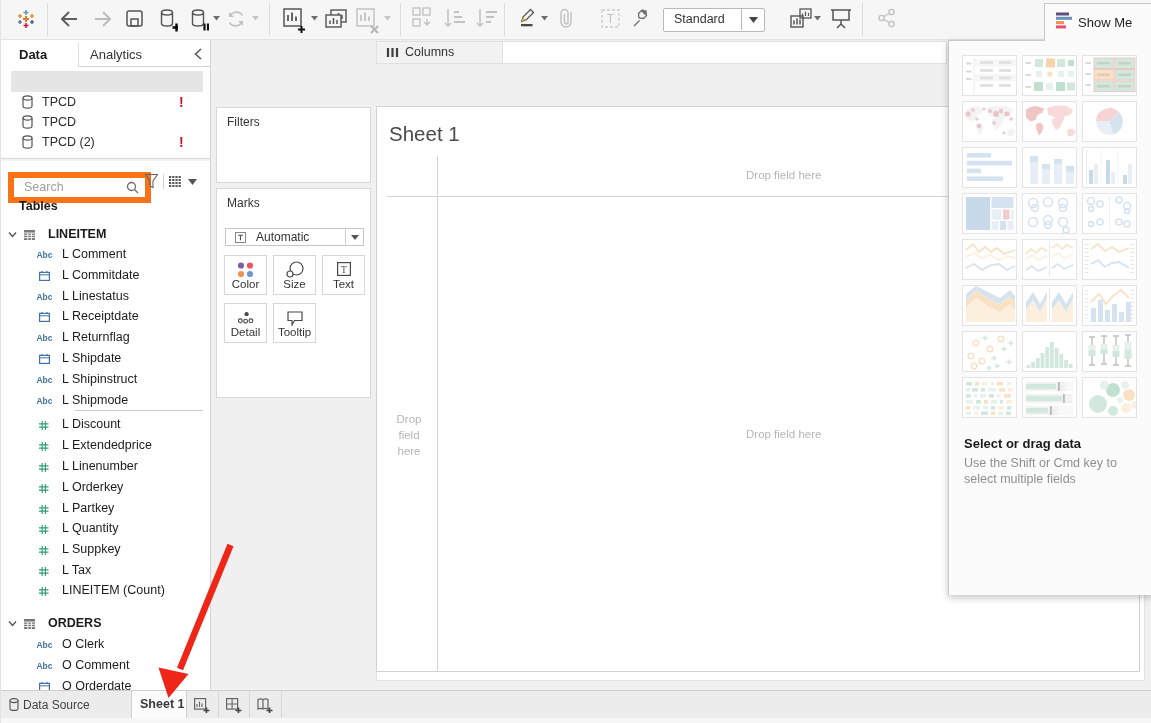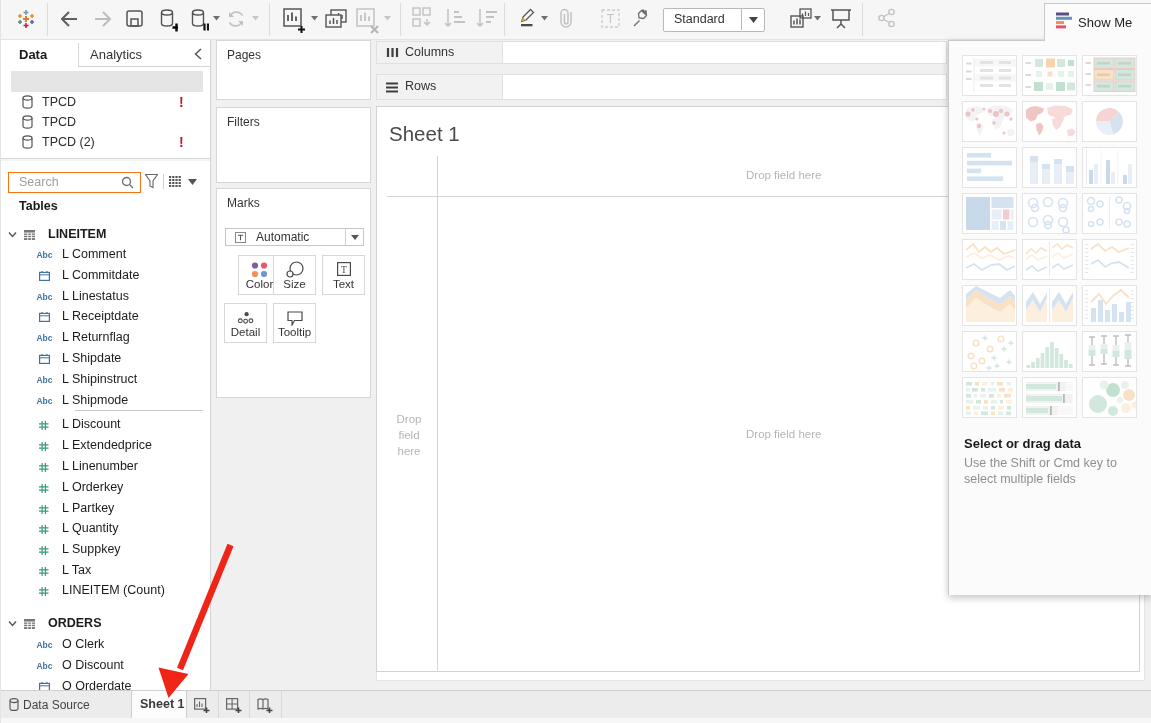--- a/index.html
+++ b/index.html
@@ -213,21 +213,21 @@
       <svg class="abs" style="left:22px;top:3px" width="11" height="14" viewBox="0 0 11 14">
         <ellipse cx="5.5" cy="3" rx="4.5" ry="2.2" fill="none" stroke="#555" stroke-width="1.2"></ellipse>
         <path d="M1 3v8c0 1.2 2 2.2 4.5 2.2s4.5-1 4.5-2.2V3" fill="none" stroke="#555" stroke-width="1.2"></path>
       </svg>
       <span class="abs" style="left:42px">TPCD (2)</span>
       <span class="excl">!</span>
     </div>
   <div class="abs" style="left:0;top:118px;width:210px;height:1px;background:#d8d8d8;"></div>
   <div class="abs" style="left:0;top:119px;width:210px;height:2px;background:#f3f3f3;"></div>
 
-  <div class="abs" style="left:8px;top:132px;width:131px;height:19px;border:1px solid #f97316;background:#fff;">
+  <div class="abs" style="left:8px;top:132px;width:131px;height:19px;border:6px solid #f97316;background:#fff;">
     <div class="abs" style="left:10px;top:2px;font-size:12.5px;color:#9e9e9e;">Search</div>
     <svg class="abs" style="left:112px;top:3px" width="13" height="13" viewBox="0 0 13 13">
         <circle cx="5.5" cy="5.5" r="4" fill="none" stroke="#6e6e6e" stroke-width="1.3"></circle>
         <path d="M8.5 8.5l3.5 3.5" stroke="#6e6e6e" stroke-width="1.3"></path>
       </svg>
   </div>
   <svg class="abs" style="left:145px;top:134px" width="13" height="15" viewBox="0 0 13 15">
       <path d="M0.5 0.5h12L8 7v6.5L5 12V7z" fill="none" stroke="#666" stroke-width="1.1"></path>
     </svg>
   <div class="abs" style="left:163px;top:134px;width:1px;height:15px;background:#d0d0d0;"></div>
@@ -375,55 +375,52 @@
           <path d="M0 3h11M0 5.3h11M0 7.6h11M3.8 3V10M7.4 3V10" stroke="#fff" stroke-width="0.9"></path>
         </svg>
         <span class="abs" style="left:48px;font-weight:bold;">ORDERS</span>
       </div>
   <div class="fieldrow" style="top:594px;">
         <span class="fabc" style="top:1px">Abc</span>
         <span class="ftext" style="">O Clerk</span>
       </div>
   <div class="fieldrow" style="top:615px;">
         <span class="fabc" style="top:1px">Abc</span>
-        <span class="ftext" style="">O Discount</span>
+        <span class="ftext" style="">O Comment</span>
       </div>
   <div class="fieldrow" style="top:636px;">
         <svg class="ficon" style="left:39px;top:6px" width="11" height="10" viewBox="0 0 11 10">
           <path d="M3 0v1.8M8 0v1.8" stroke="#4272a2" stroke-width="1.2"></path>
           <rect x="0.6" y="1.4" width="9.8" height="8" fill="none" stroke="#4272a2" stroke-width="1.2"></rect>
           <path d="M0.6 3.8h9.8" stroke="#4272a2" stroke-width="1"></path>
         </svg>
         <span class="ftext" style="">O Orderdate</span>
       </div>
   </div>
 </div>
 <div id="midpanel" class="abs">
 
-  <div class="card" style="left:5px;top:0px;width:153px;height:58px;">
-      <div class="cardlabel">Pages</div>
-    </div>
   <div class="card" style="left:5px;top:67px;width:153px;height:74px;">
       <div class="cardlabel">Filters</div>
     </div>
   <div class="card" style="left:5px;top:148px;width:153px;height:208px;">
     <div class="cardlabel">Marks</div>
     <div class="abs" style="left:8px;top:39px;width:137px;height:16px;border:1px solid #c6c6c6;background:#fff;">
       <svg class="abs" style="left:9px;top:2.5px" width="11" height="11" viewBox="0 0 11 11">
           <rect x="0.5" y="0.5" width="10" height="10" fill="none" stroke="#888" stroke-width="1"></rect>
           <path d="M3 3.2h5M5.5 3.2v5" stroke="#555" stroke-width="1.1"></path>
         </svg>
       <div class="abs" style="left:30px;top:1px;font-size:12px;color:#333;">Automatic</div>
       <div class="abs" style="left:119px;top:0;width:18px;height:16px;border-left:1px solid #d0d0d0;">
         <svg class="abs" style="left:5px;top:6px" width="8" height="5" viewBox="0 0 8 5">
             <path d="M0 0l4 5 4-5z" fill="#555"></path>
           </svg>
       </div>
     </div>
-    <div class="mbtn" style="left:7px;top:66px;margin-left:14px;">
+    <div class="mbtn" style="left:7px;top:66px;">
       <svg class="abs" style="left:11px;top:5px" width="19" height="19" viewBox="0 0 19 19">
         <circle cx="5" cy="4.5" r="3.1" fill="#7d5fa0"></circle>
           <circle cx="14" cy="4.5" r="3.1" fill="#ee5567"></circle>
         <circle cx="5" cy="13" r="3.1" fill="#f29154"></circle>
           <circle cx="14" cy="13" r="3.1" fill="#7097cd"></circle>
       </svg>
       <div class="lbl">Color</div>
     </div>
     <div class="mbtn" style="left:56px;top:66px;">
       <svg class="abs" style="left:10px;top:4px" width="21" height="21" viewBox="0 0 21 21">
@@ -457,28 +454,20 @@
   </div>
 </div>
 <div id="canvas" class="abs">
 
   <div class="abs" style="left:1px;top:1px;width:571px;height:23px;background:#fff;border:1px solid #e0e0e0;box-sizing:border-box;">
     <div class="abs" style="left:0;top:0;width:125px;height:21px;background:#f2f2f2;border-right:1px solid #e0e0e0;">
       <svg class="abs" style="left:9px;top:4px" width="13" height="13" viewBox="0 0 13 13">
           <path d="M2 2v9M6.5 2v9M11 2v9" stroke="#3f3f3f" stroke-width="2.2"></path>
         </svg>
       <div class="abs shelflabel" style="left:28px;top:3px;">Columns</div>
-    </div>
-  </div>
-  <div class="abs" style="left:1px;top:34px;width:571px;height:26px;background:#fff;border:1px solid #e0e0e0;box-sizing:border-box;">
-    <div class="abs" style="left:0;top:0;width:125px;height:24px;background:#f2f2f2;border-right:1px solid #e0e0e0;">
-      <svg class="abs" style="left:8px;top:6px" width="14" height="13" viewBox="0 0 14 13">
-          <path d="M1 2.5h12M1 6.5h12M1 10.5h12" stroke="#3f3f3f" stroke-width="2.2"></path>
-        </svg>
-      <div class="abs shelflabel" style="left:28px;top:4px;">Rows</div>
     </div>
   </div>
 
   <div class="abs" style="left:1px;top:66px;width:769px;height:575px;background:#fff;border:1px solid #e4e4e4;box-sizing:border-box;"></div>
 
   <div class="abs" style="left:1px;top:66px;width:764px;height:566px;background:#fff;border:1px solid #d2d2d2;box-sizing:border-box;">
     <div class="abs" style="left:12px;top:15px;font-size:20.5px;color:#4b4b4b;">Sheet 1</div>
     <div class="abs" style="left:59.5px;top:49px;width:1px;height:516px;background:#d4d4d4;"></div>
     <div class="abs" style="left:10px;top:89px;width:753px;height:1px;background:#d4d4d4;"></div>
     <div class="dropfield" style="left:369px;top:62px;">Drop field here</div>

